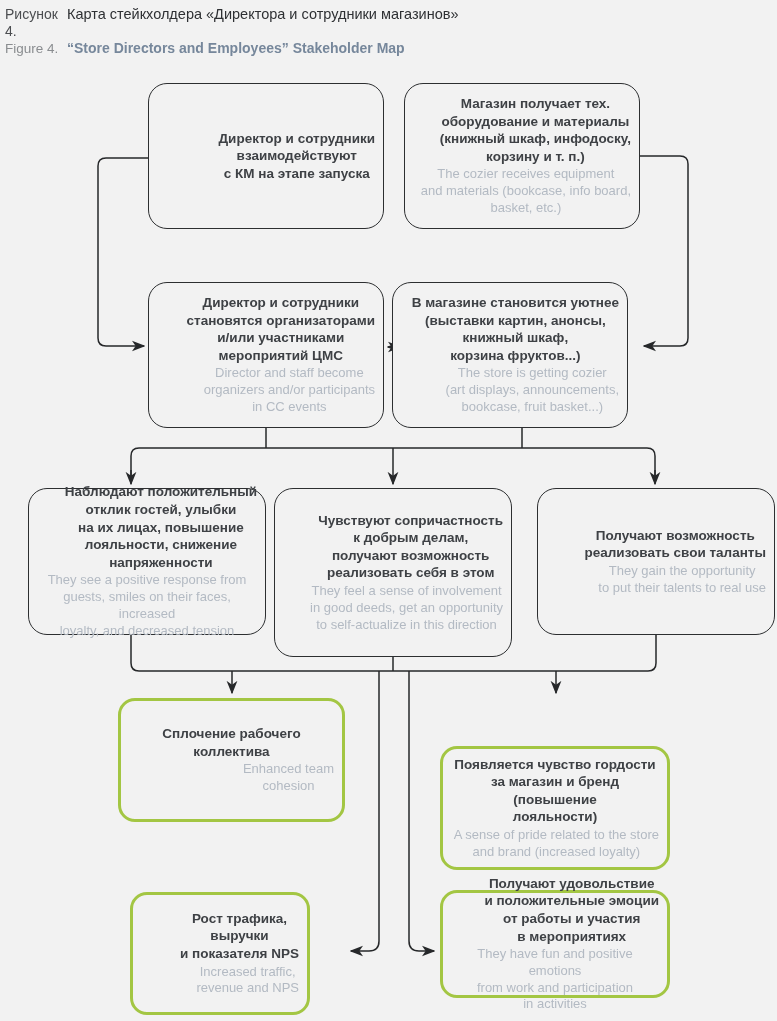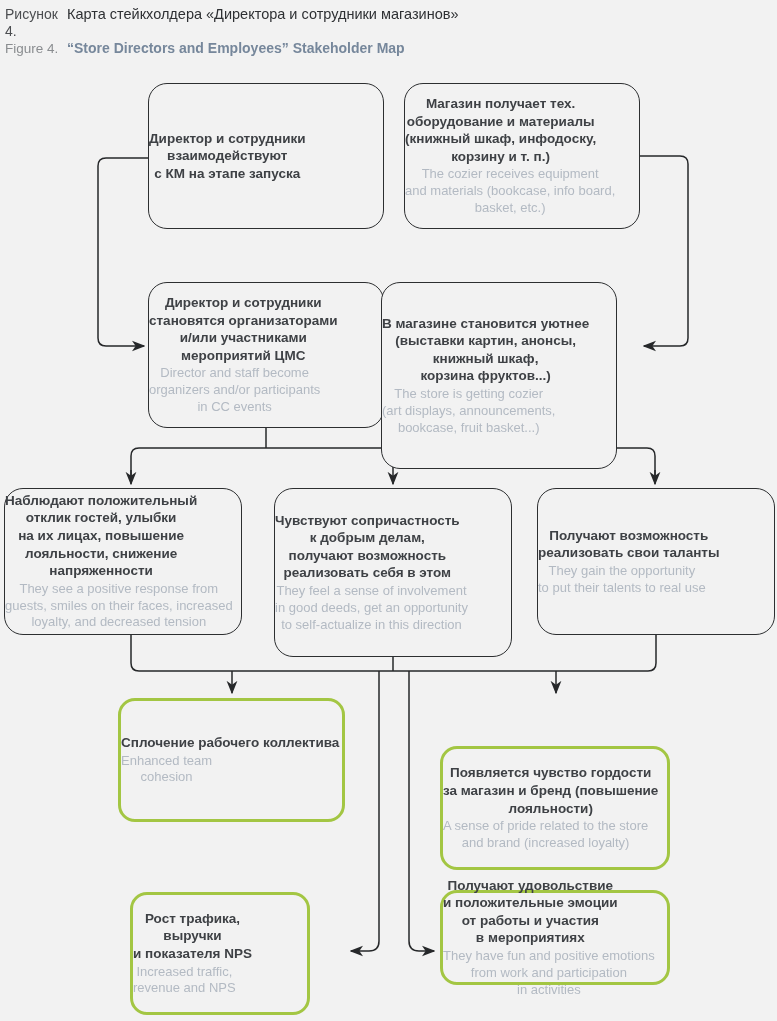--- a/index.html
+++ b/index.html
@@ -18,22 +18,22 @@
   .cap-title{font-size:14.5px;font-weight:400;color:var(--caption-title);}
   .cap-label-en{font-size:13.5px;color:var(--caption-label-en);}
   .cap-title-en{font-size:14px;font-weight:700;color:var(--caption-title-en);}
 
   svg.wires{position:absolute;left:0;top:0;width:777px;height:1021px;}
   svg.wires path.wire{fill:none;stroke:var(--line);stroke-width:1.5;}
   svg.wires .arrowhead{fill:var(--line);stroke:none;}
 
   .node{position:absolute;box-sizing:border-box;border:1.6px solid var(--box-border);
     border-radius:19px;background:var(--background);
-    display:flex;flex-direction:column;justify-content:center;align-items:flex-start;
-    text-align:center;padding:6px 0;}
+    display:flex;flex-direction:column;justify-content:center;align-items:flex-end;
+    text-align:center;padding:6px 8px;}
   .node .ru{white-space:pre-line;font-size:13.5px;font-weight:700;color:var(--ru-text);line-height:17.6px;}
   .node .en{white-space:pre-line;font-size:13px;font-weight:400;color:var(--en-text);line-height:16.8px;margin-top:1px;}
   .node.outcome{border:3px solid var(--green-border);border-radius:17px;}
 </style>
 </head>
 <body>
 
 <div class="stage">
 
   <div class="figure-caption">
@@ -98,31 +98,31 @@
   <div class="node" style="left:148px;top:282px;width:236px;height:146px;">
     <div class="ru">Директор и сотрудники
 становятся организаторами
 и/или участниками
 мероприятий ЦМС</div>
     <div class="en">Director and staff become
 organizers and/or participants
 in CC events</div>
   </div>
 
-  <div class="node" style="left:381px;top:282px;width:236px;height:187px;">
+  <div class="node" style="left:392px;top:282px;width:236px;height:146px;">
     <div class="ru">В магазине становится уютнее
 (выставки картин, анонсы,
 книжный шкаф,
 корзина фруктов...)</div>
     <div class="en">The store is getting cozier
 (art displays, announcements,
 bookcase, fruit basket...)</div>
   </div>
 
-  <div class="node" style="left:4px;top:488px;width:238px;height:147px;">
+  <div class="node" style="left:28px;top:488px;width:238px;height:147px;">
     <div class="ru">Наблюдают положительный
 отклик гостей, улыбки
 на их лицах, повышение
 лояльности, снижение
 напряженности</div>
     <div class="en">They see a positive response from
 guests, smiles on their faces, increased
 loyalty, and decreased tension</div>
   </div>
 
@@ -158,21 +158,21 @@
   </div>
 
   <div class="node outcome" style="left:130px;top:892px;width:180px;height:123px;">
     <div class="ru">Рост трафика,
 выручки
 и показателя NPS</div>
     <div class="en">Increased traffic,
 revenue and NPS</div>
   </div>
 
-  <div class="node outcome" style="left:440px;top:890px;width:230px;height:95px;">
+  <div class="node outcome" style="left:440px;top:890px;width:230px;height:108px;">
     <div class="ru">Получают удовольствие
 и положительные эмоции
 от работы и участия
 в мероприятиях</div>
     <div class="en">They have fun and positive emotions
 from work and participation
 in activities</div>
   </div>
 
 </div>

